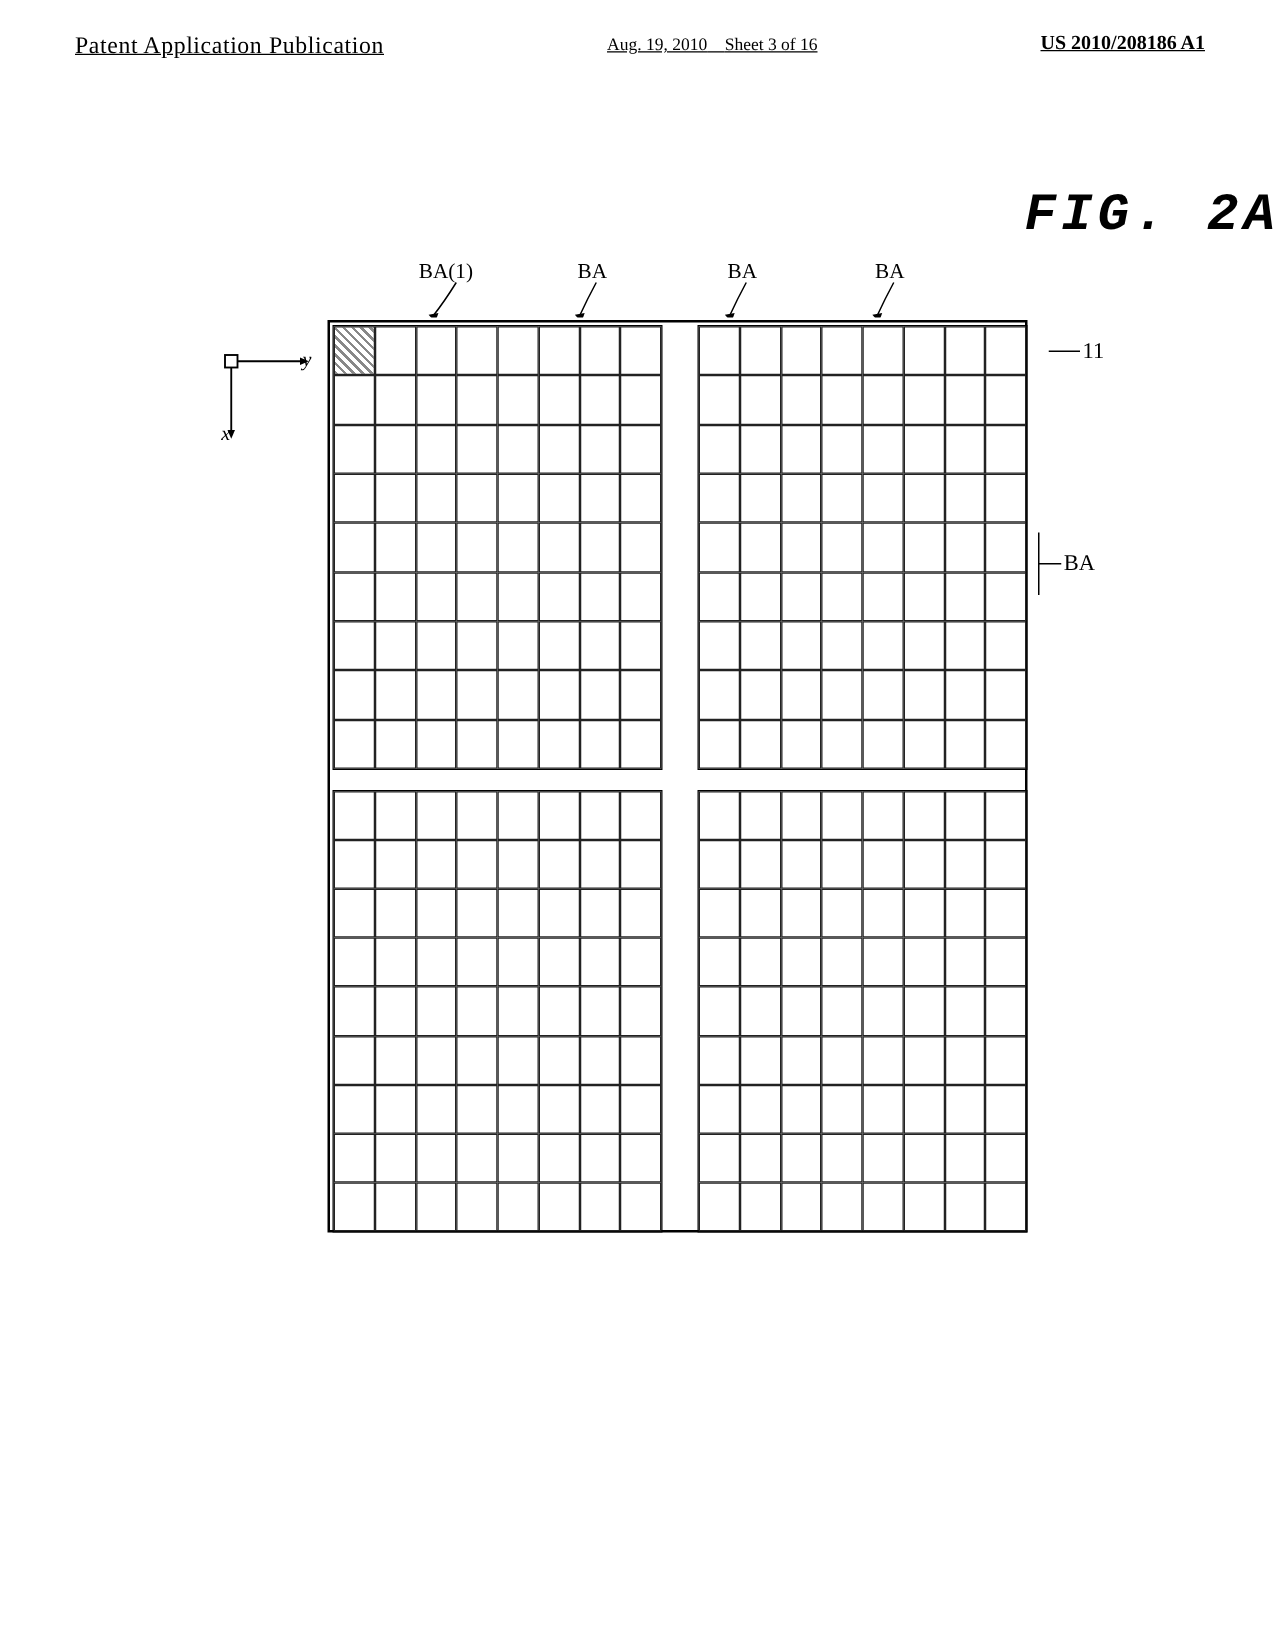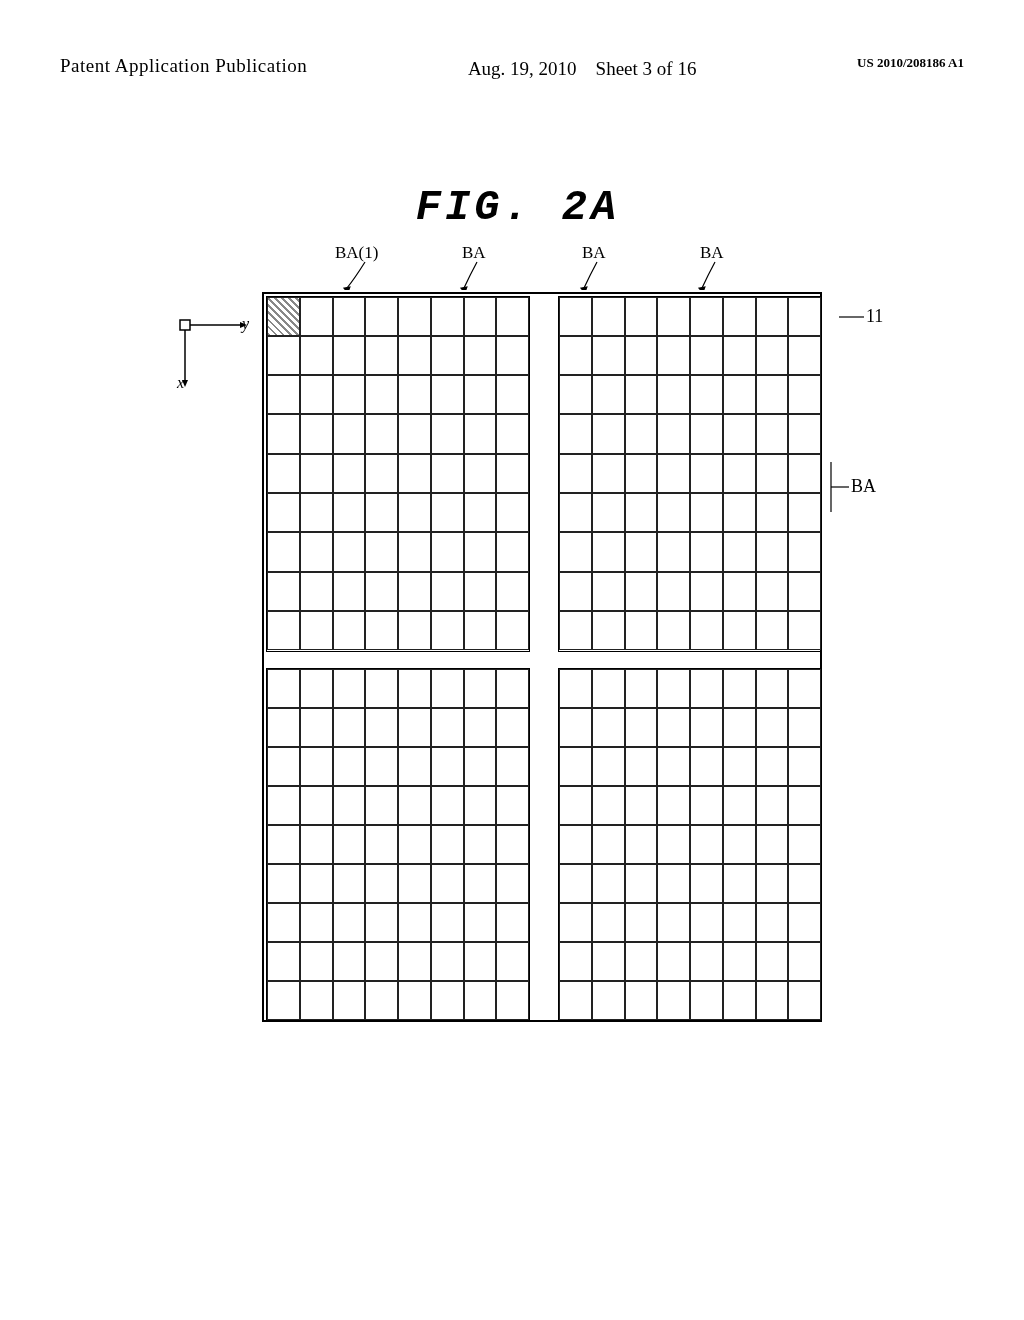--- a/index.html
+++ b/index.html
@@ -14,43 +14,44 @@
       background: #ffffff;
       font-family: 'Times New Roman', Times, serif;
       position: relative;
       overflow: hidden;
     }
 
     .header {
       display: flex;
       justify-content: space-between;
       align-items: flex-start;
-      padding: 55px 60px 0 60px;
+      padding: 26px 60px 0 60px;
+      text-decoration: underline;
     }
 
     .header-left {
       font-size: 19px;
       font-weight: normal;
       letter-spacing: 0.5px;
     }
 
     .header-center {
-      font-size: 19px;
+      font-size: 14px;
       text-align: right;
       line-height: 1.5;
     }
 
     .header-right {
-      font-size: 13px;
+      font-size: 16px;
       font-weight: bold;
       text-align: right;
     }
 
     .figure-title {
-      text-align: center;
+      text-align: right;
       margin-top: 100px;
       font-size: 42px;
       font-style: italic;
       font-family: 'Courier New', Courier, monospace;
       letter-spacing: 4px;
       font-weight: bold;
       margin-left: 12px;
     }
 
     .diagram-area {

